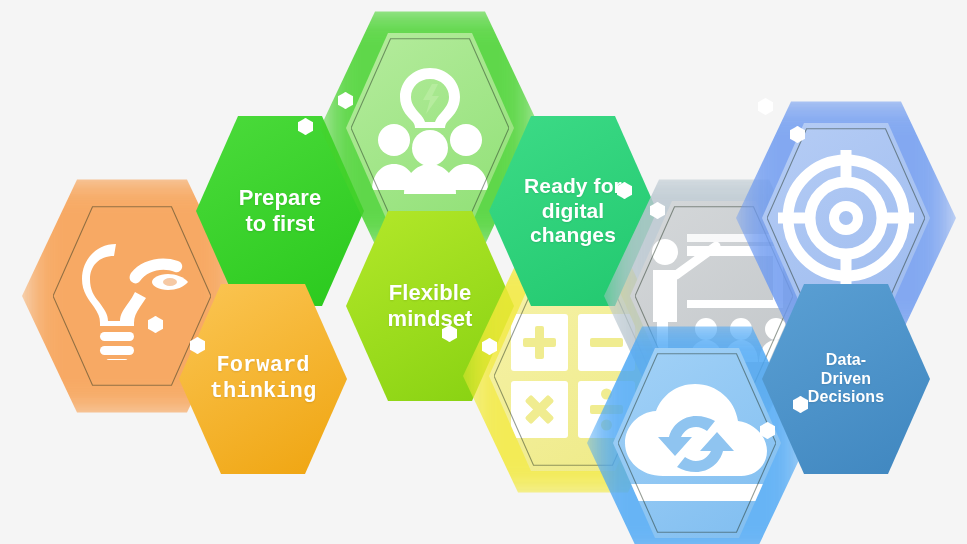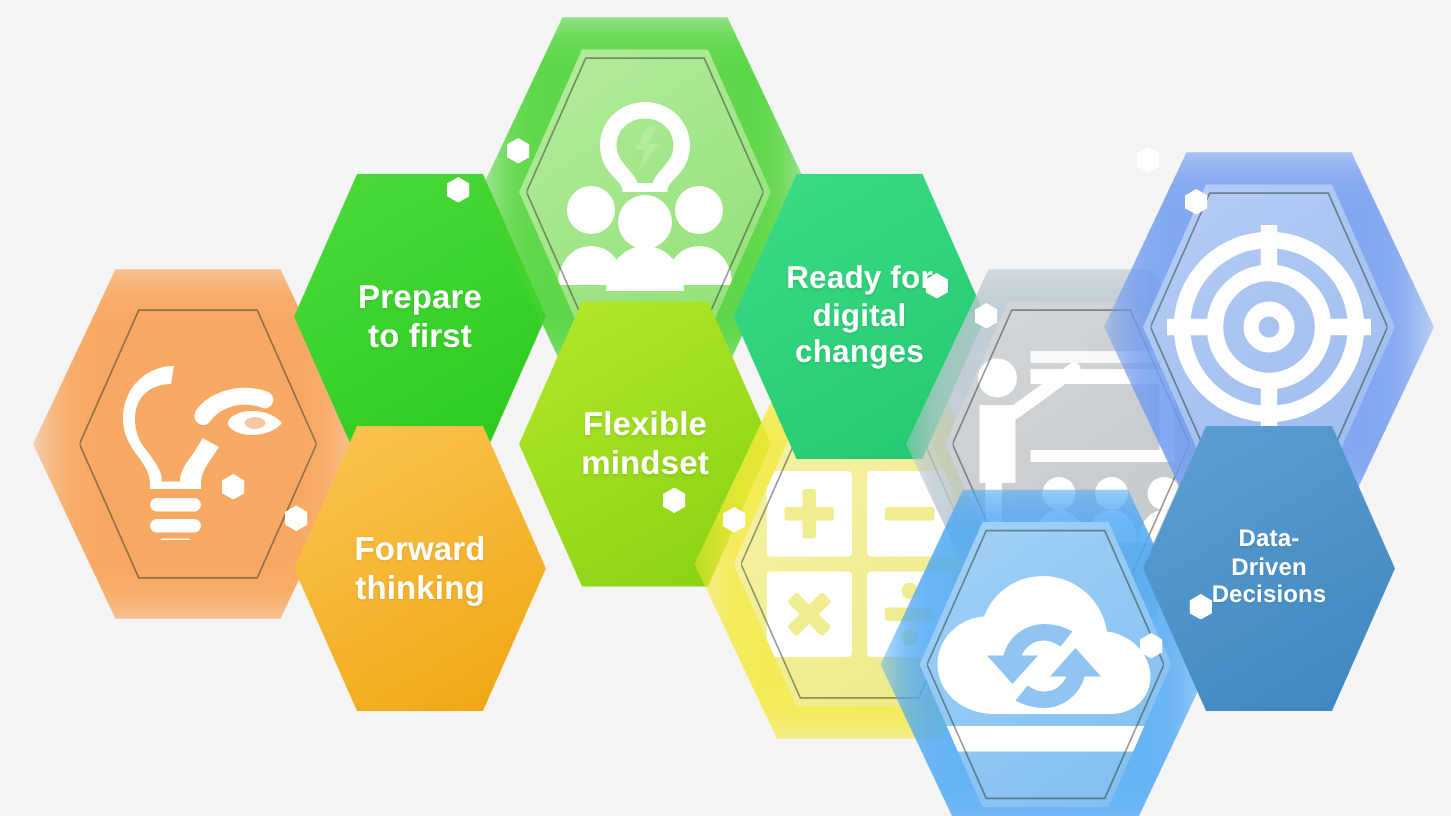--- a/index.html
+++ b/index.html
@@ -85,21 +85,21 @@
     </svg>
       </div>
       <div class="edge-dark"><svg width="100%" height="100%" viewBox="0 0 100 100" preserveAspectRatio="none">
           <polygon points="25,2 75,2 100,50 75,98 25,98 0,50" fill="none" stroke="rgba(30,45,30,.55)" stroke-width="1.1" vector-effect="non-scaling-stroke"></polygon>
         </svg></div>
     </div>
     <div class="hex" style="left: 196px; top: 113px; width: 168px; height: 196px; background: linear-gradient(150deg, rgb(76, 219, 60) 0%, rgb(41, 201, 28) 100%);">
       <div class="hex-label" style="font-size: 22px;">Prepare
 to first</div>
     </div>
-    <div class="hex" style="left: 196px; top: 281px; width: 168px; height: 196px; background: linear-gradient(150deg, rgb(251, 198, 85) 0%, rgb(239, 164, 14) 100%);">
+    <div class="hex" style="left: 179px; top: 281px; width: 168px; height: 196px; background: linear-gradient(150deg, rgb(251, 198, 85) 0%, rgb(239, 164, 14) 100%); font-family: Liberation Mono, monospace;">
       <div class="hex-label" style="font-size: 22px;">Forward
 thinking</div>
     </div>
     <div class="glowwrap" style="left: 346px; top: 30px; width: 168px; height: 196px;">
       <div class="glow" style="background: rgb(69, 210, 44);"></div>
       <div class="icon-hex" style="background: linear-gradient(145deg, rgb(182, 236, 158) 0%, rgb(143, 224, 117) 100%);">
     <svg class="icon-svg" width="132" height="132" viewBox="0 0 132 132">
       <g fill="#ffffff">
         <path d="M66 6 c-17 0 -30 13 -30 29 0 11 6 18 11 23 3 3 4 5 4 8 l30 0 c0 -3 1 -5 4 -8 5 -5 11 -12 11 -23 0 -16 -13 -29 -30 -29 z
                  m0 11 c11 0 19 8 19 18 0 7 -4 11 -8 16 -3 3 -5 6 -6 9 l-10 0 c-1 -3 -3 -6 -6 -9 -4 -5 -8 -9 -8 -16 0 -10 8 -18 19 -18 z"></path>
@@ -113,21 +113,21 @@
         <path d="M80 128 c0 -16 10 -26 22 -26 12 0 22 10 22 26 z"></path>
         <circle cx="66" cy="86" r="18"></circle>
         <path d="M40 132 c0 -18 12 -30 26 -30 14 0 26 12 26 30 z"></path>
       </g>
     </svg>
       </div>
       <div class="edge-dark"><svg width="100%" height="100%" viewBox="0 0 100 100" preserveAspectRatio="none">
           <polygon points="25,2 75,2 100,50 75,98 25,98 0,50" fill="none" stroke="rgba(30,45,30,.55)" stroke-width="1.1" vector-effect="non-scaling-stroke"></polygon>
         </svg></div>
     </div>
-    <div class="hex" style="left: 346px; top: 198px; width: 168px; height: 196px; background: linear-gradient(150deg, rgb(180, 232, 42) 0%, rgb(134, 209, 17) 100%);">
+    <div class="hex" style="left: 346px; top: 208px; width: 168px; height: 196px; background: linear-gradient(150deg, rgb(180, 232, 42) 0%, rgb(134, 209, 17) 100%);">
       <div class="hex-label" style="font-size: 22px;">Flexible
 mindset</div>
     </div>
     <div class="glowwrap" style="left: 489px; top: 278px; width: 168px; height: 196px;">
       <div class="glow" style="background: rgb(242, 233, 58);"></div>
       <div class="icon-hex" style="background: linear-gradient(145deg, rgb(246, 242, 168) 0%, rgb(238, 234, 134) 100%);">
     <svg class="icon-svg" width="124" height="124" viewBox="0 0 124 124">
       <g fill="#ffffff">
         <rect x="0" y="0" width="57" height="57" rx="3"></rect>
         <rect x="67" y="0" width="57" height="57" rx="3"></rect>

